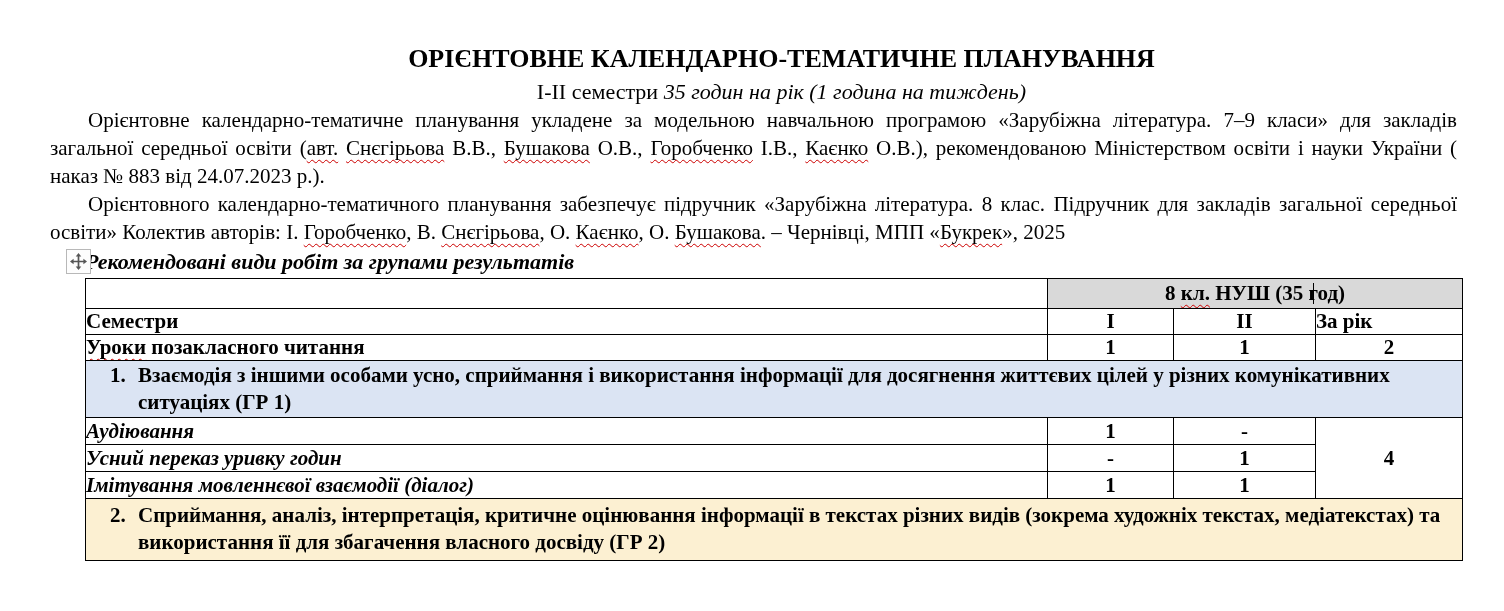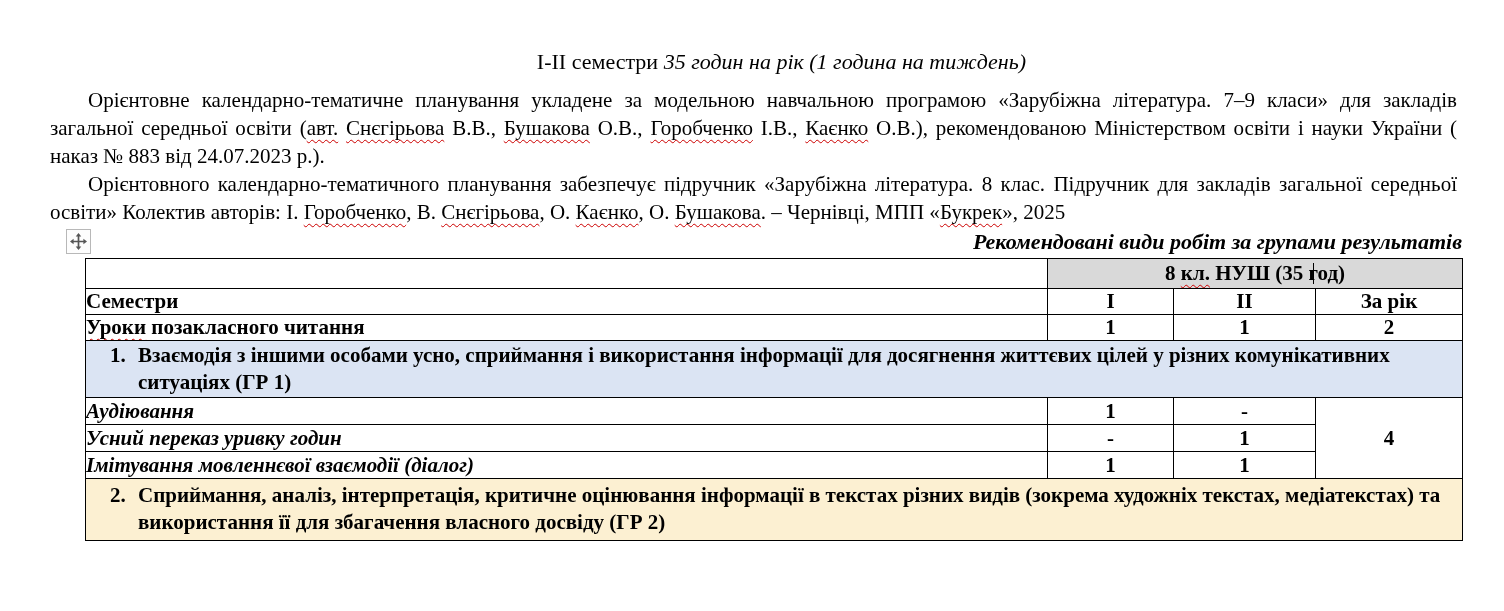--- a/index.html
+++ b/index.html
@@ -21,33 +21,33 @@
   .title-line { font-weight: bold; font-size: 26px; line-height: 30px; }
   .subtitle { font-size: 22px; line-height: 29px; margin-top: 3px; }
   .subtitle .it { font-style: italic; margin-top: 34px; }
   
   .para {
     margin: 0; padding: 0;
     font-size: 21px; line-height: 28px;
     text-align: justify;
     text-indent: 38px;
   }
-  .para:first-of-type { margin-top: 10px; }
+  .para:first-of-type { }
   .sq {
     text-decoration: underline wavy #cc0000;
     text-decoration-thickness: 1px;
     text-underline-offset: 4px;
     text-decoration-skip-ink: none;
   }
   
   .table-area { position: relative; margin-left: 35px; margin-top: 2px; }
   .table-caption {
     font-size: 22px; line-height: 28px;
     font-weight: bold; font-style: italic;
-    text-align: right;
+    text-align: left;
     width: 1377px;
   }
   .move-handle {
     position: absolute; left: -19px; top: 1px;
     width: 25px; height: 25px;
     border: 1px solid #b8b8b8;
     background: #fdfdfd;
     display: flex; align-items: center; justify-content: center;
     cursor: move;
   }
@@ -75,39 +75,40 @@
     text-align: center; font-weight: bold;
     position: relative;
   }
   .caret {
     position: absolute; left: 64%; top: 4px;
     width: 1.5px; height: 21px; background: #000;
   }
   td.c-label { padding-left: 40px; font-weight: bold; }
   td.c-label-it { padding-left: 48px; font-weight: bold; font-style: italic; margin-left: 25px; }
   td.c-val { text-align: center; font-weight: bold; }
-  td.c-year-head { text-align: center; padding-right: 13px; font-weight: bold; }
+  td.c-year-head { text-align: left; padding-right: 13px; font-weight: bold; }
   tr.r-sec1 td { background: #dbe4f3; }
   tr.r-sec2 td { background: #fcf0d2; vertical-align: top; }
   .sec {
     display: flex;
     padding-left: 24px; padding-right: 20px;
     font-weight: bold;
     line-height: 27px;
   }
   .sec .num { flex: 0 0 28px; }
   .sec .sectext { flex: 1 1 auto; }
   tr.r-sec2 .sec { padding-top: 3px; }
 </style>
 </head>
 <body>
 
 <div class="page">
 
   <div class="title-block">
+    <div class="title-line">ОРІЄНТОВНЕ КАЛЕНДАРНО-ТЕМАТИЧНЕ ПЛАНУВАННЯ</div>
     <div class="subtitle">
       <span>І-ІІ семестри </span><span class="it">35 годин на рік (1 година на тиждень)</span>
     </div>
   </div>
 
   <p class="para"><span>Орієнтовне календарно-тематичне планування укладене за модельною навчальною програмою  «Зарубіжна література. 7–9 класи» для закладів загальної середньої освіти (</span><span class="sq">авт.</span><span> </span><span class="sq">Снєгірьова</span><span> В.В., </span><span class="sq">Бушакова</span><span> О.В., </span><span class="sq">Горобченко</span><span> І.В., </span><span class="sq">Каєнко</span><span> О.В.), рекомендованою Міністерством освіти і науки України ( наказ № 883  від 24.07.2023 р.).</span></p>
   <p class="para"><span>Орієнтовного календарно-тематичного планування забезпечує підручник «Зарубіжна література. 8 клас. Підручник для закладів загальної середньої освіти» Колектив авторів: І. </span><span class="sq">Горобченко</span><span>, В. </span><span class="sq">Снєгірьова</span><span>, О. </span><span class="sq">Каєнко</span><span>, О. </span><span class="sq">Бушакова</span><span>. – Чернівці, МПП «</span><span class="sq">Букрек</span><span>», 2025</span></p>
 
   <div class="table-area">
     <div class="move-handle">

